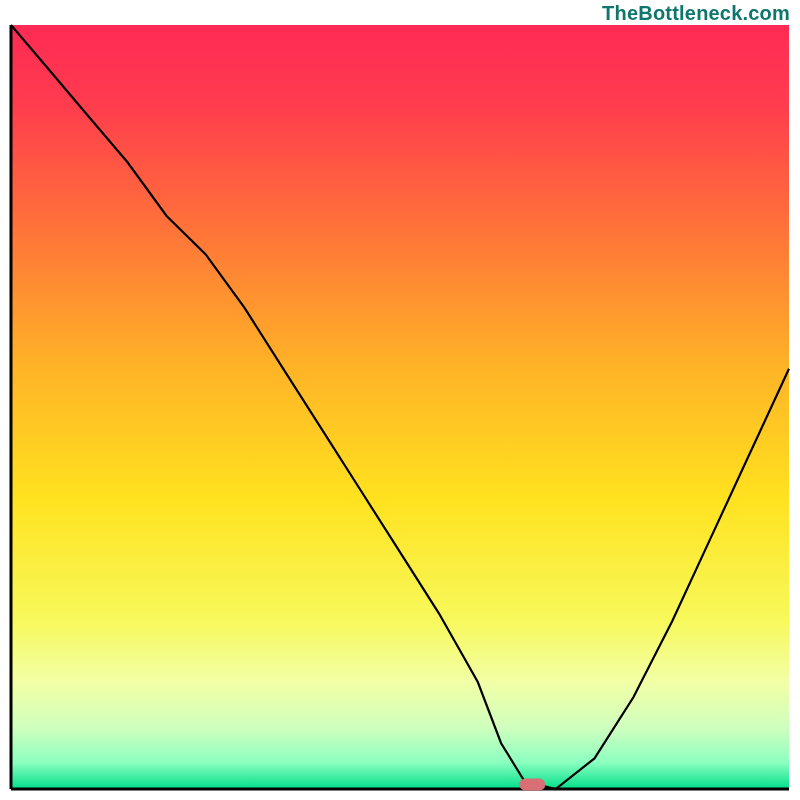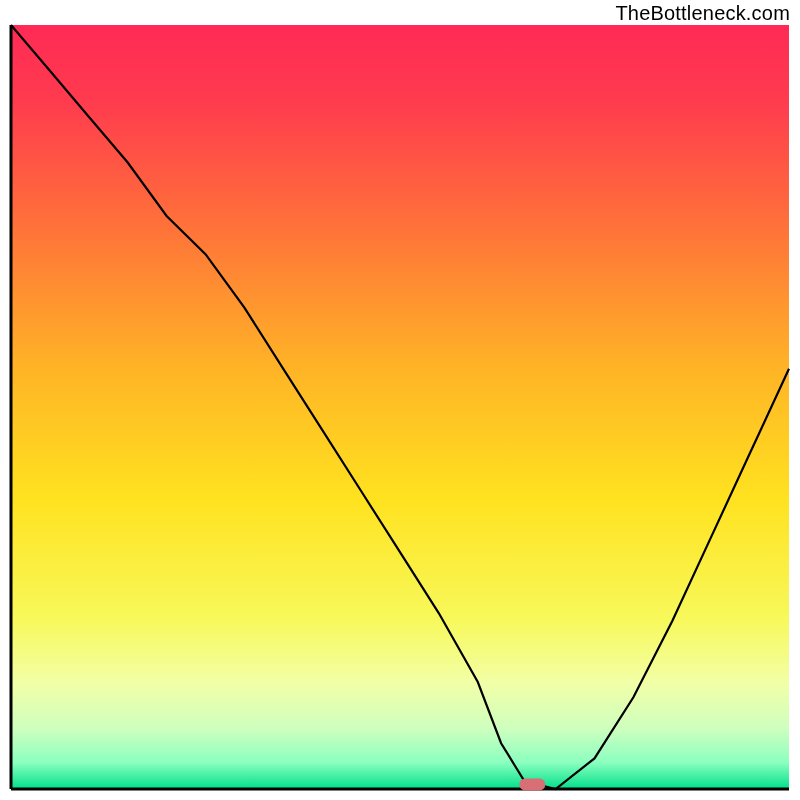--- a/index.html
+++ b/index.html
@@ -12,23 +12,23 @@
   }
   .stage {
     position: relative;
     width: 800px;
     height: 800px;
   }
   .watermark {
     position: absolute;
     top: 2px;
     right: 10px;
-    color: #000000;
+    color: #0f766e;
     font-size: 20px;
-    font-weight: 400;
+    font-weight: 700;
     letter-spacing: 0.2px;
     z-index: 10;
   }
   .plot {
     position: absolute;
     left: 11px;
     top: 25px;
     width: 778px;
     height: 764px;
     box-sizing: border-box;

